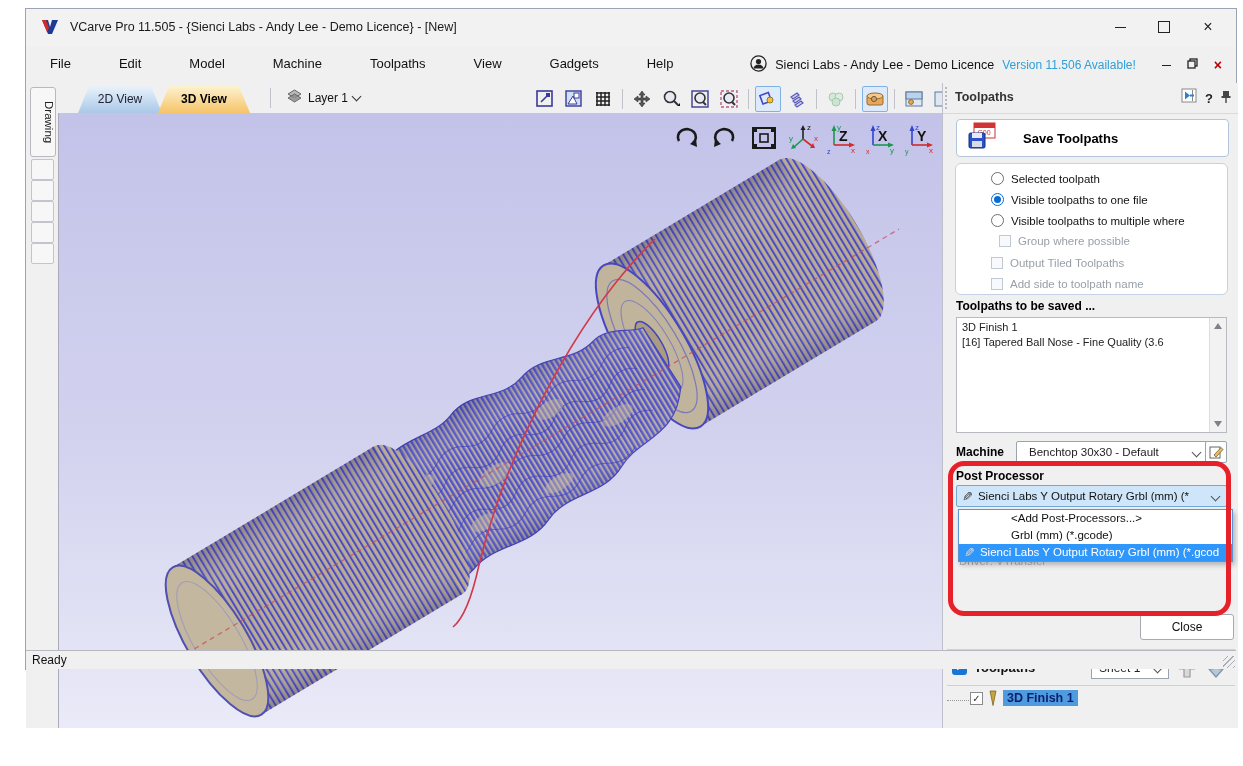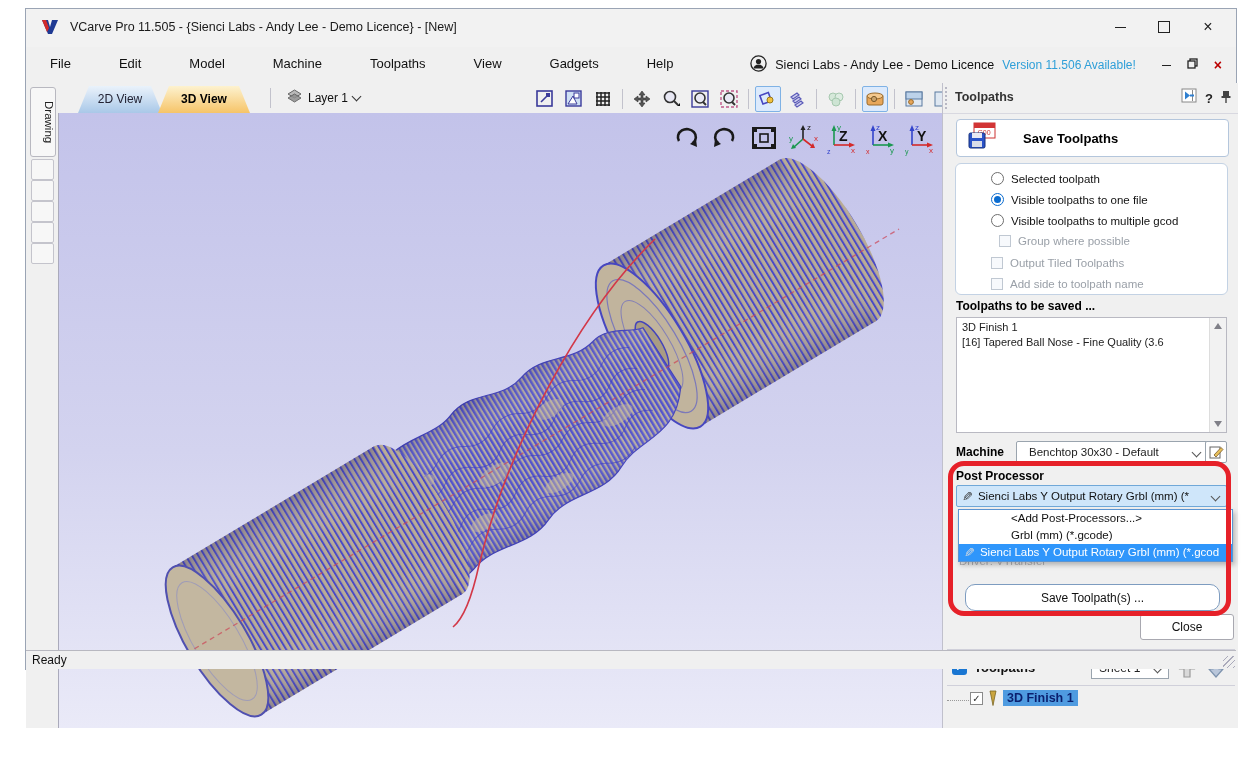--- a/index.html
+++ b/index.html
@@ -463,21 +463,21 @@
         <span>Selected toolpath</span>
       </div>
       <div class="optrow" style="top:29px">
         <span class="radio sel">
             <i></i>
           </span>
         <span>Visible toolpaths to one file</span>
       </div>
       <div class="optrow" style="top:50px">
         <span class="radio"></span>
-        <span>Visible toolpaths to multiple gcod</span>
+        <span>Visible toolpaths to multiple where</span>
       </div>
       <div class="optrow dim" style="top:71px;left:18px">
         <span class="cbx"></span>
         <span>Group where possible</span>
       </div>
       <div class="optrow dim" style="top:93px">
         <span class="cbx"></span>
         <span>Output Tiled Toolpaths</span>
       </div>
       <div class="optrow dim" style="top:114px">
@@ -521,21 +521,20 @@
       <div class="pp-opt">&lt;Add Post-Processors...&gt;</div>
       <div class="pp-opt">Grbl (mm) (*.gcode)</div>
       <div class="pp-opt sel">
         <span class="pencil">✎</span>
         <span style="white-space:nowrap;overflow:hidden">Sienci Labs Y Output Rotary Grbl (mm) (*.gcod</span>
       </div>
     </div>
 
     <div id="driver-label">Driver: VTransfer</div>
 
-    <div id="save-files-btn">Save Toolpath(s) ...</div>
     <div id="close-btn">Close</div>
     <div id="red-annot"></div>
 
     <div class="hline" style="top:566px"></div>
     <div id="bottom-bar">
       <span id="tree-check">✓</span>
       <span id="tree-title">Toolpaths</span>
       <span id="sheet-combo">
         <span>Sheet 1</span>
         <span class="chev"></span>

